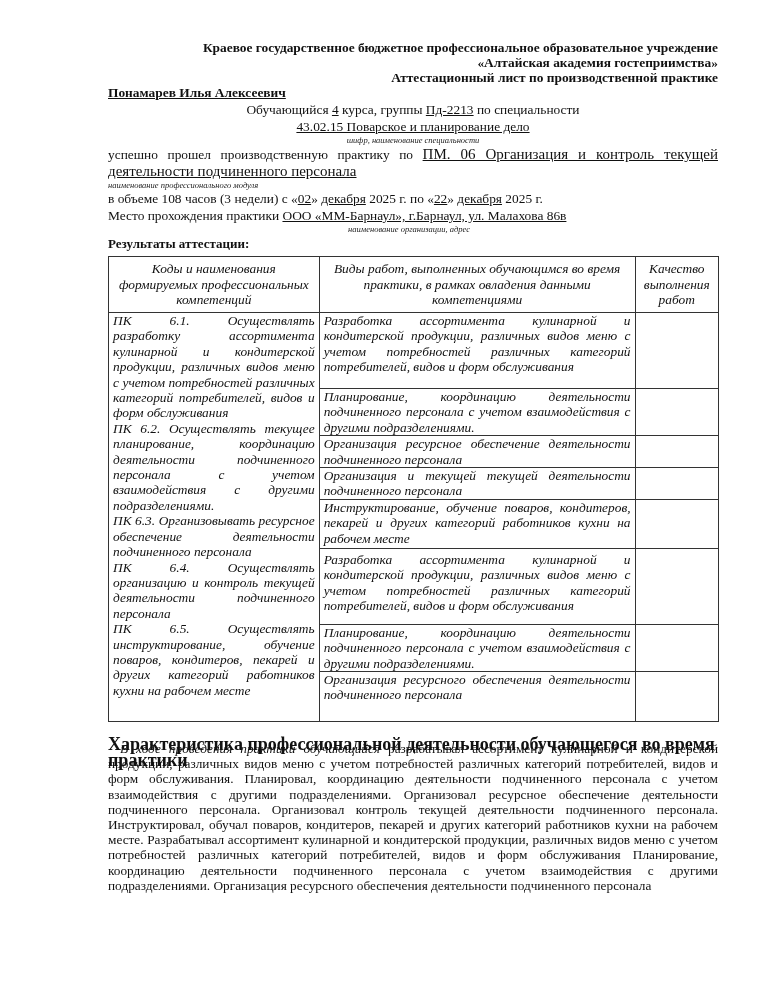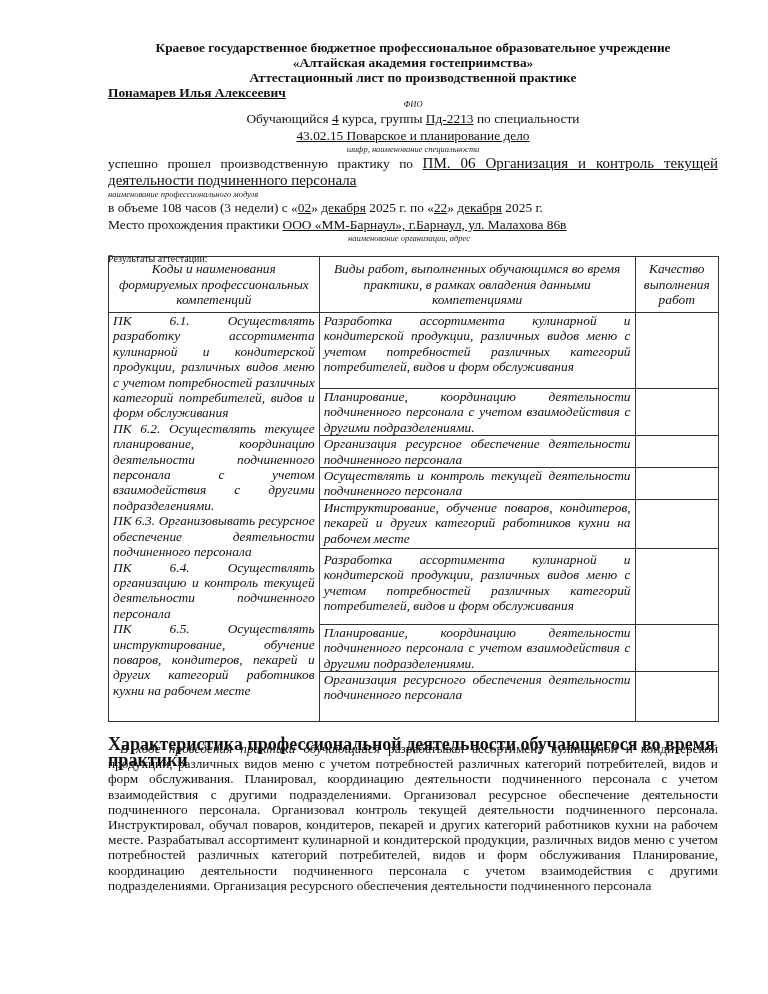--- a/index.html
+++ b/index.html
@@ -1,49 +1,48 @@
 <!DOCTYPE html>
 <html><head>
 <meta charset="utf-8">
 <style>
   html, body { margin:0; padding:0; background:#ffffff; }
   body { width:768px; height:994px; position:relative; overflow:hidden;
          font-family:"Liberation Serif", "DejaVu Serif", serif; color:#111; }
   .page { position:absolute; left:108px; top:40px; width:610px; }
   .center { text-align:center; }
-  .h1 { font-size:13.4px; line-height:15px; font-weight:bold; text-align:center; }
+  .h1 { font-size:13.4px; line-height:15px; font-weight:bold; text-align:right; }
   .name { font-size:13.4px; line-height:15px; font-weight:bold; text-align:left; }
   .name span { text-decoration:underline; }
   .caption { font-size:8.5px; font-style:italic; line-height:10px; color:#222; }
   .line { font-size:13.4px; line-height:17px; }
   .u { text-decoration:underline; }
   .justify { text-align:justify; text-align-last:justify; }
   .module { font-size:15px; }
-  .section-title { font-size:10px; font-weight:normal; line-height:16px; margin-top:8px; }
+  .section-title { font-size:13px; font-weight:bold; line-height:16px; margin-top:2px; }
   table.att { position:absolute; left:108px; top:256px; width:611px; border-collapse:collapse; table-layout:fixed; }
   table.att td { border:1px solid #333; font-size:13.4px; line-height:15.4px; vertical-align:top; padding:0 4px;font-style:italic; }
   table.att td.hdr { text-align:center; vertical-align:middle; padding:2px 4px; }
   .col1 { width:202px; }
   .col2 { width:303px; }
   .col3 { width:80px; }
   .jt { text-align:justify; }
   .comp-block { text-align:justify; }
   .char-title { position:absolute; left:108px; top:736px; font-size:18px; font-weight:bold; line-height:16px; }
   .char-body { position:absolute; left:108px; top:741px; width:610px; font-size:13.3px; line-height:15.2px; text-align:justify; text-indent:12px; }
   .char-body em { font-style:italic; }
 </style>
 </head>
 <body>
 
 <div class="page">
   <div class="h1">Краевое государственное бюджетное профессиональное образовательное учреждение</div>
   <div class="h1">«Алтайская академия гостеприимства»</div>
   <div class="h1">Аттестационный лист по производственной практике</div>
   <div class="name"><span>Понамарев Илья Алексеевич</span></div>
-  <div class="caption center" style="margin-top:-1px;">ФИО</div>
 
   <div class="line center" style="margin-top:1px;">
     <span>Обучающийся</span>
     <span class="u">4</span>
     <span>курса, группы</span>
     <span class="u">Пд-2213</span>
     <span>по  специальности</span>
   </div>
   <div class="line center"><span class="u">43.02.15 Поварское и планирование дело</span></div>
   <div class="caption center">шифр, наименование специальности</div>
@@ -87,21 +86,21 @@
   </tr>
   <tr style="height:46px;">
     <td class="jt">Планирование, координацию деятельности подчиненного персонала с учетом взаимодействия с другими подразделениями.</td>
     <td></td>
   </tr>
   <tr style="height:30px;">
     <td class="jt">Организация ресурсное обеспечение деятельности подчиненного персонала</td>
     <td></td>
   </tr>
   <tr style="height:30px;">
-    <td class="jt">Осуществлять и контроль текущей деятельности подчиненного персонала</td>
+    <td class="jt">Организация и текущей текущей деятельности подчиненного персонала</td>
     <td></td>
   </tr>
   <tr style="height:49px;">
     <td class="jt">Инструктирование, обучение поваров, кондитеров, пекарей и других категорий работников кухни на рабочем месте</td>
     <td></td>
   </tr>
   <tr style="height:76px;">
     <td class="jt" style="padding-top:3px;">Разработка ассортимента кулинарной и кондитерской продукции, различных видов меню с учетом потребностей различных категорий потребителей, видов и форм обслуживания</td>
     <td></td>
   </tr>

